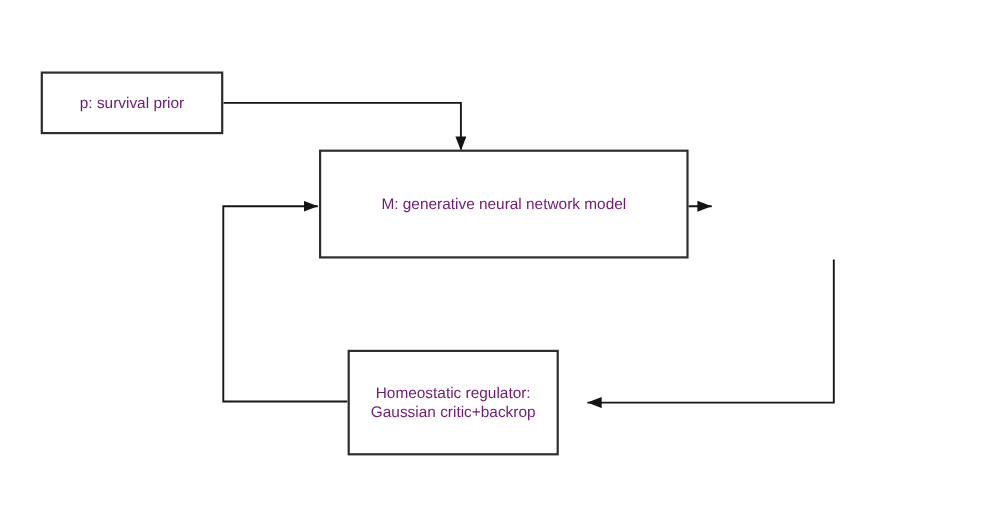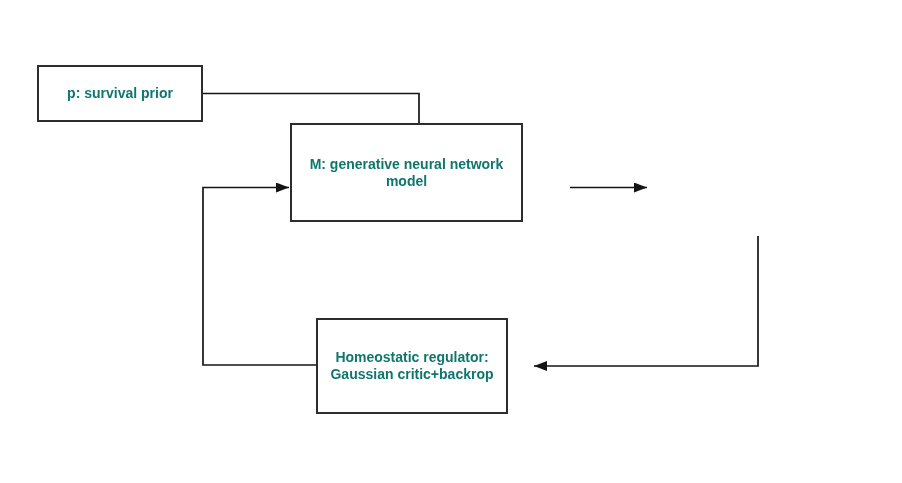--- a/index.html
+++ b/index.html
@@ -24,31 +24,30 @@
   }
   .node {
     position: absolute;
     box-sizing: border-box;
     border: 2px solid #2d2d2d;
     background: #ffffff;
     display: flex;
     align-items: center;
     justify-content: center;
     text-align: center;
-    color: #0f766e;
+    color: #701a75;
     font-size: 14px;
     line-height: 17px;
-    font-weight: bold;
   }
   .node-label {
     white-space: pre-line;
     padding: 0 6px;
   }
   .node-prior       { left: 37px;  top: 65px;  width: 166px; height: 57px; }
-  .node-model       { left: 290px; top: 123px; width: 233px; height: 99px; }
+  .node-model       { left: 290px; top: 136px; width: 336px; height: 99px; }
   .node-consumption { left: 648px; top: 138px; width: 215px; height: 97px; }
   .node-regulator   { left: 316px; top: 318px; width: 192px; height: 96px; align-items: center; }
   .edge {
     fill: none;
     stroke: #141414;
     stroke-width: 1.7;
   }
 </style>
 </head>
 <body>

